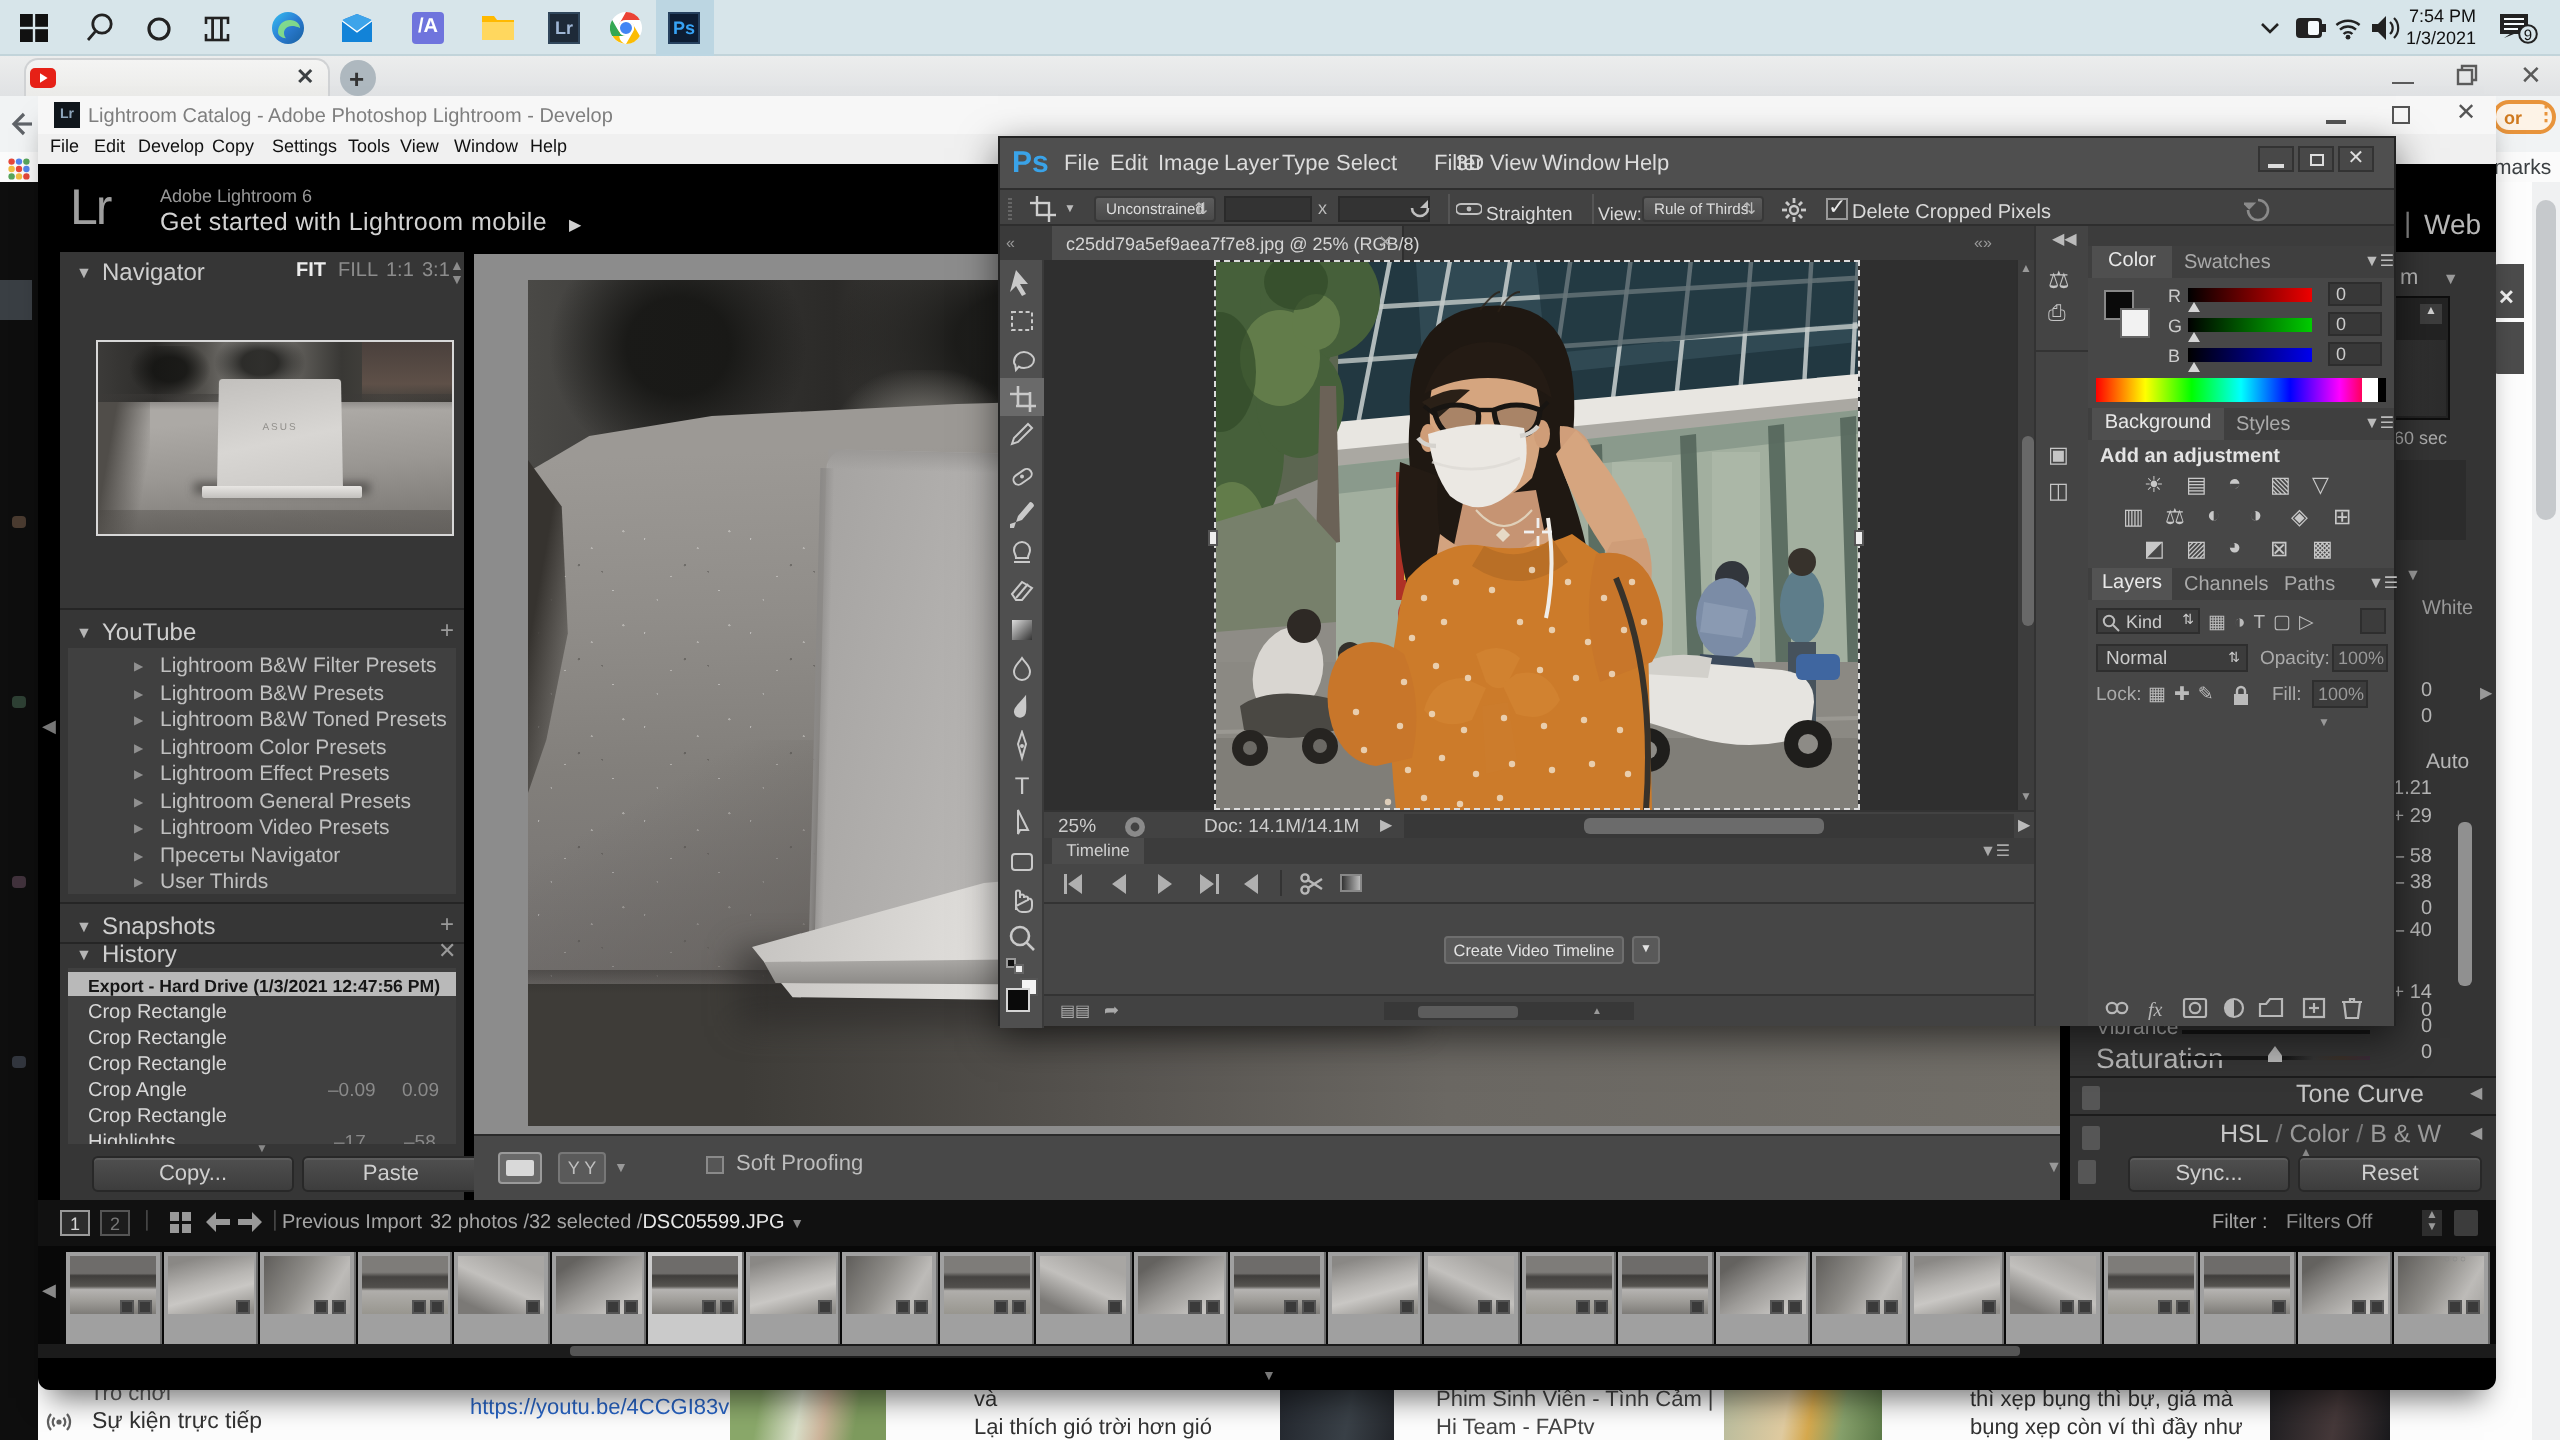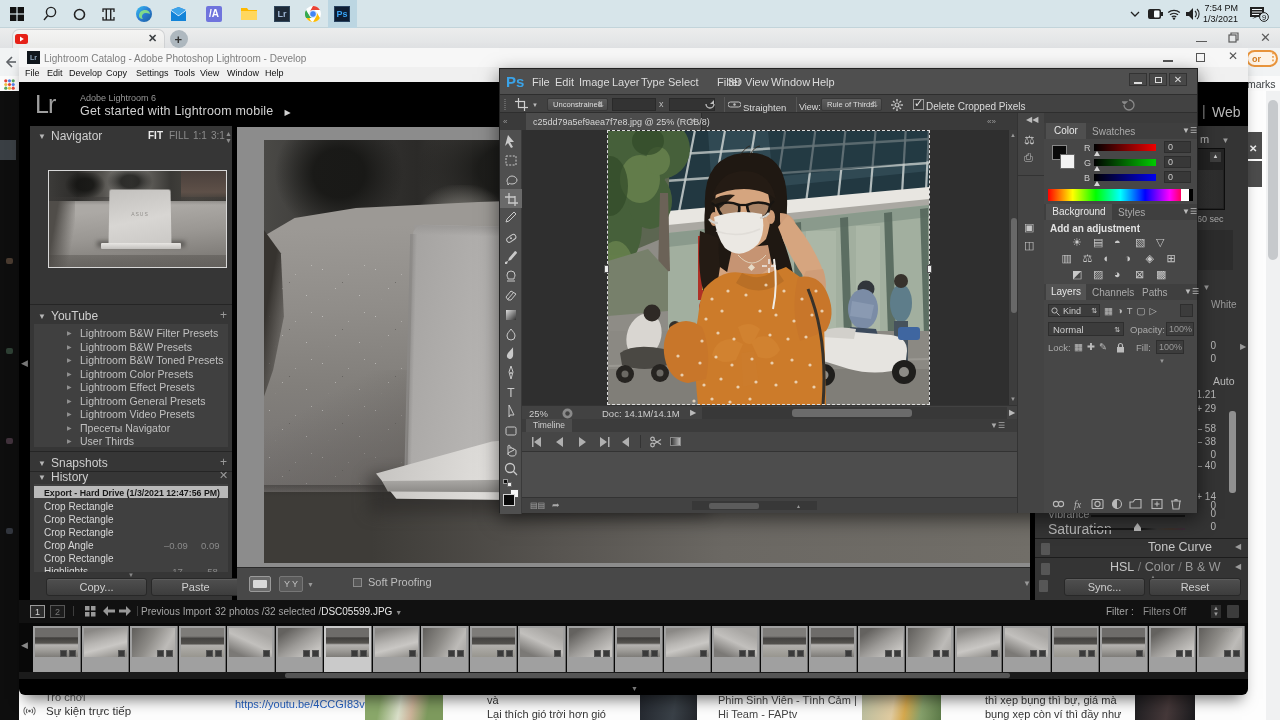--- a/index.html
+++ b/index.html
@@ -893,20 +893,24 @@
     <svg class="a" style="left:128px;top:4px" width="12" height="12" viewBox="0 0 12 12">
         <g stroke="#b8b8b8" stroke-width="1.2" fill="none">
           <circle cx="2.5" cy="3" r="1.8"></circle>
           <circle cx="2.5" cy="9" r="1.8"></circle>
           <line x1="4" y1="4" x2="11" y2="8.5"></line>
           <line x1="4" y1="8" x2="11" y2="3.5"></line>
         </g>
       </svg>
     <div class="a" style="left:148px;top:5px;width:11px;height:9px;background:linear-gradient(90deg,#333,#bbb);border:1px solid #888"></div>
   </div>
+  <div class="a" style="left:22px;top:383px;width:495px;height:45px;background:#464646">
+    <div class="a" style="left:200px;top:16px;width:90px;height:14px;background:#595959;border:1px solid #6e6e6e;border-radius:2px;color:#e2e2e2;font-size:8.2px;text-align:center;line-height:13px">Create Video Timeline</div>
+    <div class="a" style="left:294px;top:16px;width:14px;height:14px;background:#595959;border:1px solid #6e6e6e;border-radius:2px;color:#e2e2e2;font-size:6px;text-align:center;line-height:13px">▼</div>
+  </div>
 
   <div class="a" style="left:22px;top:428px;width:495px;height:16px;background:#424242;border-top:1px solid #333">
     <div class="a" style="left:8px;top:3px;font-size:8px;color:#aaa">▤▤</div>
     <div class="a" style="left:30px;top:2px;font-size:9px;color:#aaa">➦</div>
     <div class="a" style="left:170px;top:3px;width:125px;height:9px;background:#383838">
         <div class="a" style="left:17px;top:1.5px;width:50px;height:6px;background:#5c5c5c;border-radius:2px"></div>
         <div class="a" style="left:104px;top:2px;font-size:5px;color:#999">▲</div>
       </div>
   </div>
 

